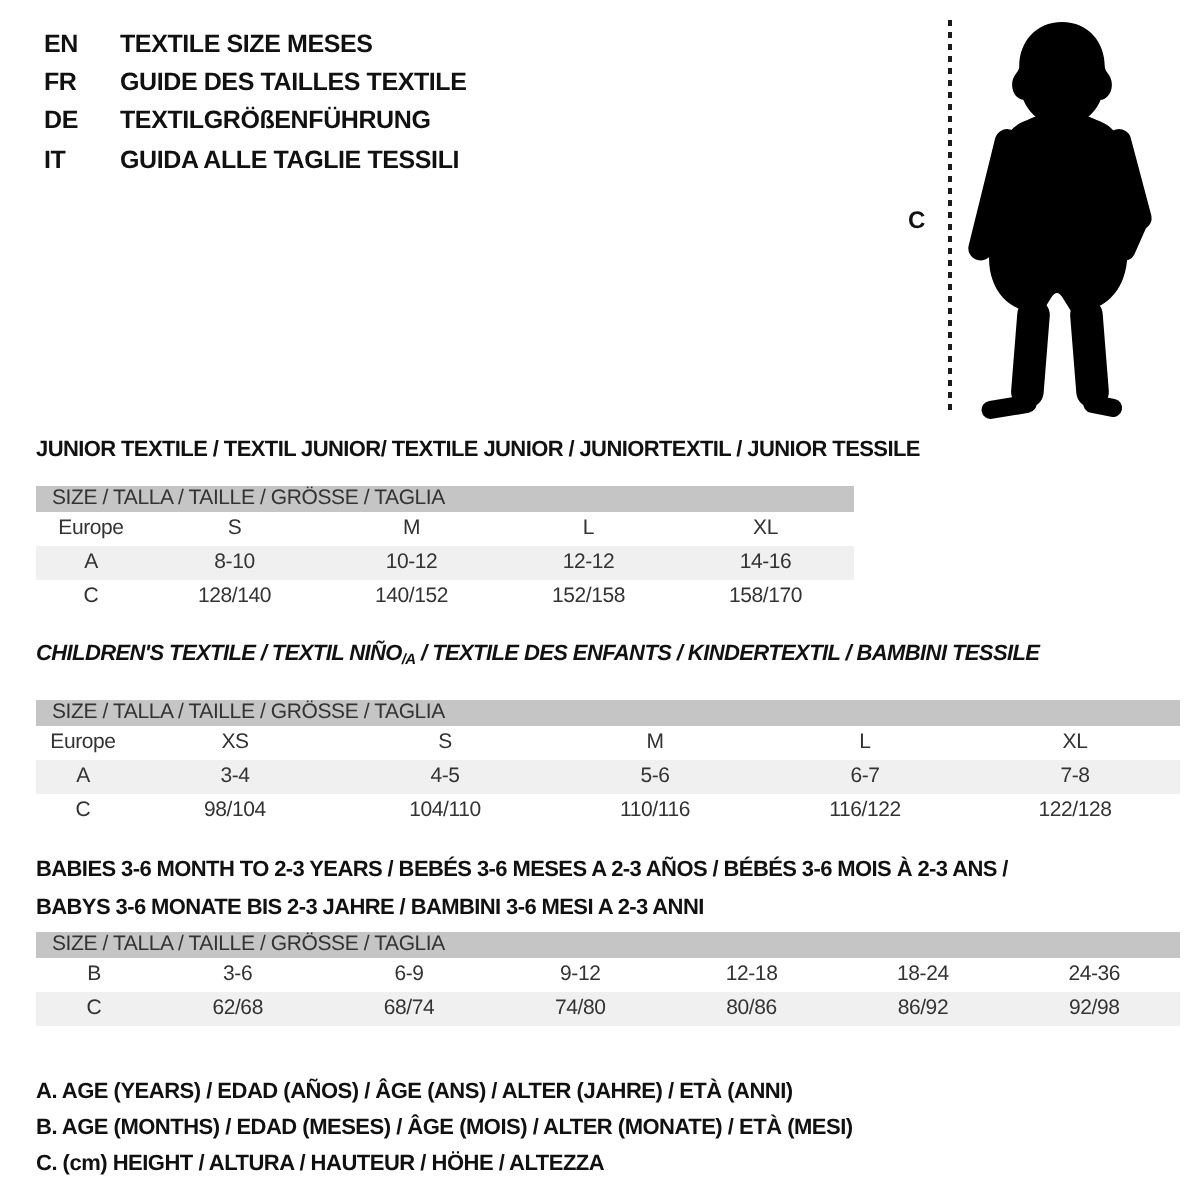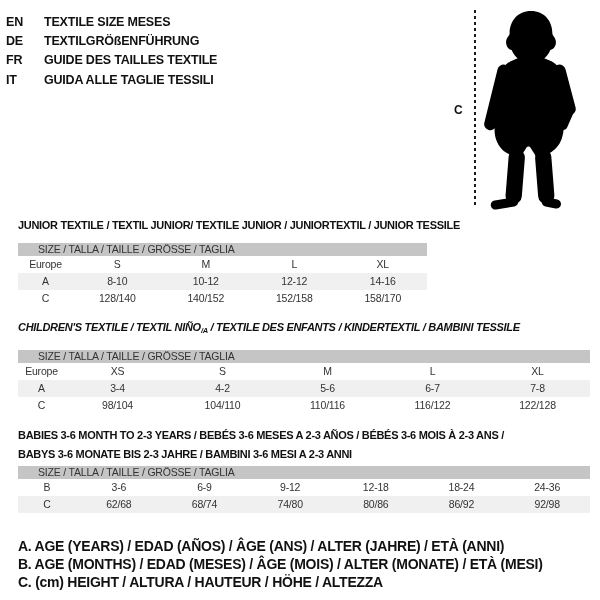--- a/index.html
+++ b/index.html
@@ -2,21 +2,21 @@
 <html><head>
 <meta charset="utf-8">
 <style>
   html,body{margin:0;padding:0;background:#ffffff;}
   .canvas{
     position:relative;width:600px;height:600px;background:#ffffff;
     font-family:"Liberation Sans",sans-serif;color:#111;overflow:hidden;
   }
 
   
-  .langs{position:absolute;left:6px;top:12px;}
+  .langs{position:absolute;left:22px;top:12px;}
   .lang-row{display:flex;height:19.4px;align-items:center;}
   .lang-code{width:38px;font-weight:bold;font-size:12.5px;letter-spacing:-0.2px;}
   .lang-title{font-weight:bold;font-size:12.5px;letter-spacing:-0.2px;white-space:nowrap;}
 
   
   .c-label{position:absolute;left:454px;top:103px;font-weight:bold;font-size:12px;}
   .dotted-line{
     position:absolute;left:474px;top:10px;width:2px;height:196px;
     background:repeating-linear-gradient(to bottom,#1a1a1a 0 3px,transparent 3px 6px);
   }
@@ -35,57 +35,57 @@
   
   table.size-table{
     position:absolute;border-collapse:collapse;table-layout:fixed;
     font-size:10.5px;color:#333;letter-spacing:-0.2px;
   }
   table.size-table td{
     padding:0;margin:0;text-align:center;height:17px;line-height:17px;
     white-space:nowrap;overflow:hidden;
   }
   tr.band td{
-    background:#c5c5c5;text-align:left;padding-left:20px;
+    background:#c5c5c5;text-align:left;padding-left:8px;
     height:13px;line-height:13px;color:#333;
   }
   td.lab{text-align:left;padding-left:4px;}
   tr.shade td{background:#f0f0f0;}
 
   .t1{left:18px;top:243px;width:409px;}
   .t2{left:18px;top:350px;width:572px;}
   .t3{left:18px;top:466px;width:572px;}
   .t1 col.lc{width:55px;}
   .t2 col.lc{width:47px;}
   .t3 col.lc{width:58px;}
 
   
   .footnotes{
-    position:absolute;left:18px;top:537px;font-weight:bold;font-size:14px;
+    position:absolute;left:18px;top:537px;font-weight:bold;font-size:11px;
     line-height:18.2px;letter-spacing:-0.25px;color:#111;
   }
   .footnote{white-space:nowrap;}
 </style>
 </head>
 <body>
 
 <div class="canvas">
 
   <div class="langs">
     <div class="lang-row">
       <span class="lang-code">EN</span>
       <span class="lang-title">TEXTILE SIZE MESES</span>
     </div>
     <div class="lang-row">
+      <span class="lang-code">FR</span>
+      <span class="lang-title">GUIDE DES TAILLES TEXTILE</span>
+    </div>
+    <div class="lang-row">
       <span class="lang-code">DE</span>
       <span class="lang-title">TEXTILGRÖßENFÜHRUNG</span>
-    </div>
-    <div class="lang-row">
-      <span class="lang-code">FR</span>
-      <span class="lang-title">GUIDE DES TAILLES TEXTILE</span>
     </div>
     <div class="lang-row">
       <span class="lang-code">IT</span>
       <span class="lang-title">GUIDA ALLE TAGLIE TESSILI</span>
     </div>
   </div>
 
   <span class="c-label">C</span>
   <div class="dotted-line"></div>
   <svg class="baby-svg" viewBox="0 0 110 200" preserveAspectRatio="none" xmlns="http://www.w3.org/2000/svg">
@@ -172,21 +172,21 @@
         <td class="lab">Europe</td>
         <td>XS</td>
         <td>S</td>
         <td>M</td>
         <td>L</td>
         <td>XL</td>
       </tr>
       <tr class="shade">
         <td class="lab">A</td>
         <td>3-4</td>
-        <td>4-2</td>
+        <td>4-5</td>
         <td>5-6</td>
         <td>6-7</td>
         <td>7-8</td>
       </tr>
       <tr>
         <td class="lab">C</td>
         <td>98/104</td>
         <td>104/110</td>
         <td>110/116</td>
         <td>116/122</td>

